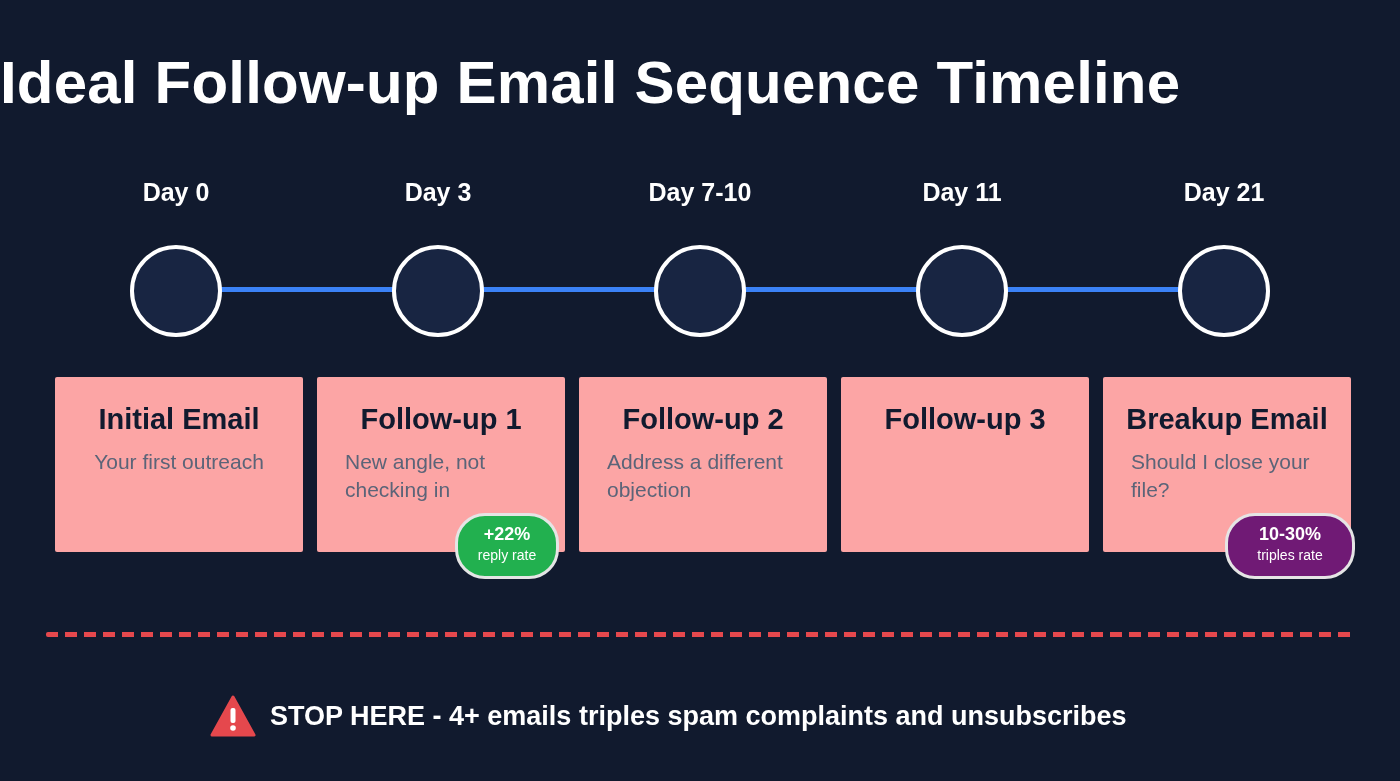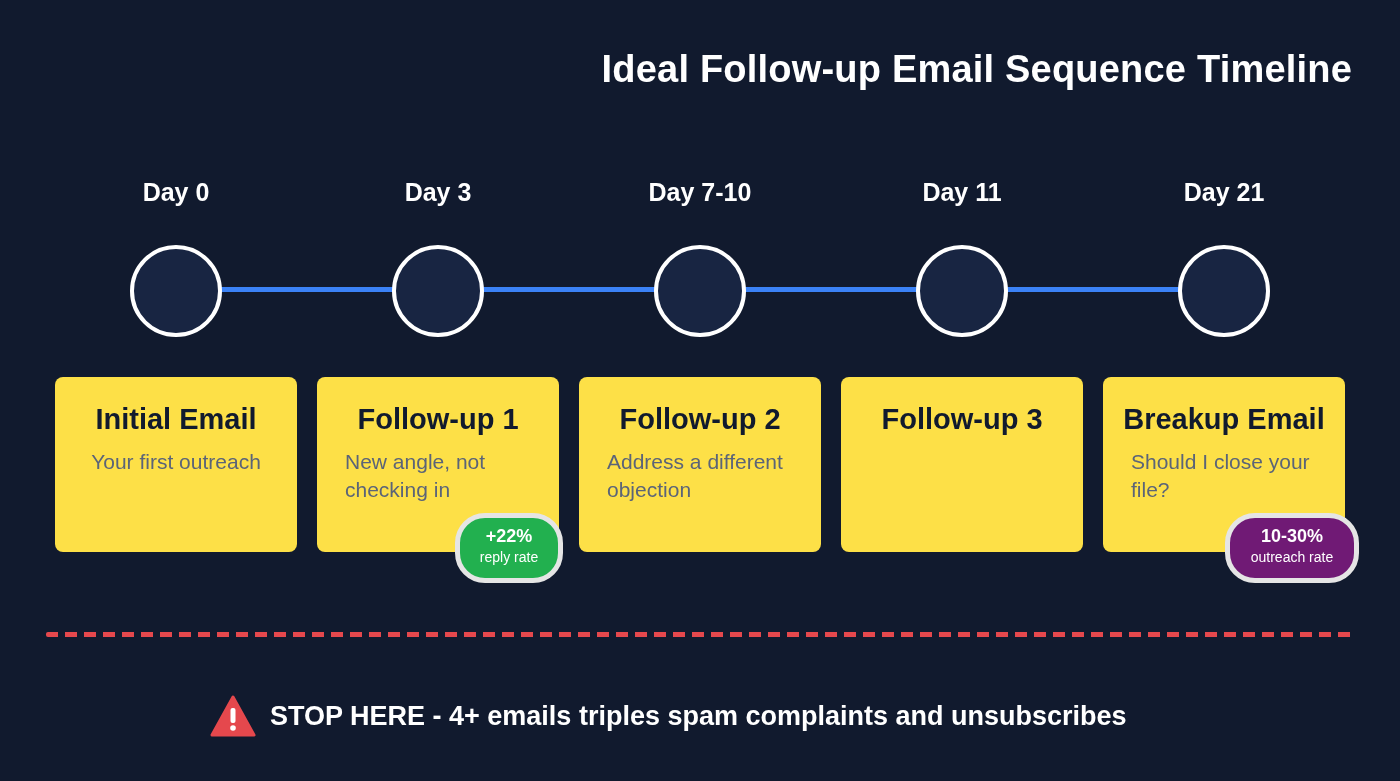--- a/index.html
+++ b/index.html
@@ -4,51 +4,51 @@
 <style>
   html, body { margin:0; padding:0; }
   body {
     width:1400px; height:781px; overflow:hidden;
     background:#111a2e;
     font-family:"Liberation Sans", sans-serif;
     position:relative;
   }
   .title {
     position:absolute; left:0; width:1352px; top:48px;
-    text-align:right; color:#ffffff; font-weight:700; font-size:38px;
+    text-align:left; color:#ffffff; font-weight:700; font-size:60px;
     letter-spacing:0.2px;
   }
   .day {
     position:absolute; top:178px; width:200px; margin-left:-100px;
     text-align:center; color:#ffffff; font-weight:700; font-size:25px;
   }
   .line {
     position:absolute; top:287px; height:5px; background:#3b82f6;
     left:176px; width:1048px;
   }
   .node {
     position:absolute; top:245px; width:84px; height:84px; margin-left:-46px;
     border:4px solid #ffffff; border-radius:50%; background:#182542;
   }
   .card {
     position:absolute; top:377px; width:242px; height:175px;
-    background:#fde047; border-radius:8px;
+    background:#fca5a5; border-radius:2px;padding-left:6px;
   }
   .card-title {
     position:absolute; top:26px; left:0; right:0; text-align:center;
     color:#111a2e; font-weight:700; font-size:29px;
   }
   .card-desc {
     position:absolute; top:71px; left:28px; right:14px;
     color:#5b6478; font-size:21px; line-height:28px;
   }
   .card.c0 .card-desc { text-align:center; left:14px; }
   .badge {
     position:absolute; width:98px; height:60px; border-radius:30px;
-    border:5px solid #e5e5e5; color:#ffffff; text-align:center;
+    border:3px solid #e5e5e5; color:#ffffff; text-align:center;
   }
   .badge .pct { display:block; margin-top:8px; font-weight:700; font-size:18px; }
   .badge .lbl { display:block; font-size:14px; margin-top:2px; }
   .badge.green { background:#22b04f; }
   .badge.orange { background:#701a75; width:124px; }
   .dash {
     position:absolute; top:632px; left:46px; width:1310px; height:5px;
     background:repeating-linear-gradient(90deg,#e5484d 0 12px,transparent 12px 19px);
     border-radius:2px;
   }
@@ -97,21 +97,21 @@
   <div class="card-title">Breakup Email</div>
   <div class="card-desc">Should I close your file?</div>
 </div>
 
 <div class="badge green" style="left:455px; top:513px">
   <span class="pct">+22%</span>
   <span class="lbl">reply rate</span>
 </div>
 <div class="badge orange" style="left:1225px; top:513px">
   <span class="pct">10-30%</span>
-  <span class="lbl">outreach rate</span>
+  <span class="lbl">triples rate</span>
 </div>
 
 <div class="dash"></div>
 
 <div class="warn">
   <svg viewBox="0 0 46 44">
     <path d="M23 3 L44 41 L2 41 Z" fill="#e5484d" stroke="#e5484d" stroke-width="3" stroke-linejoin="round"></path>
     <rect x="20.5" y="14" width="5" height="15" rx="2" fill="#ffffff"></rect>
     <circle cx="23" cy="34" r="2.8" fill="#ffffff"></circle>
   </svg>

